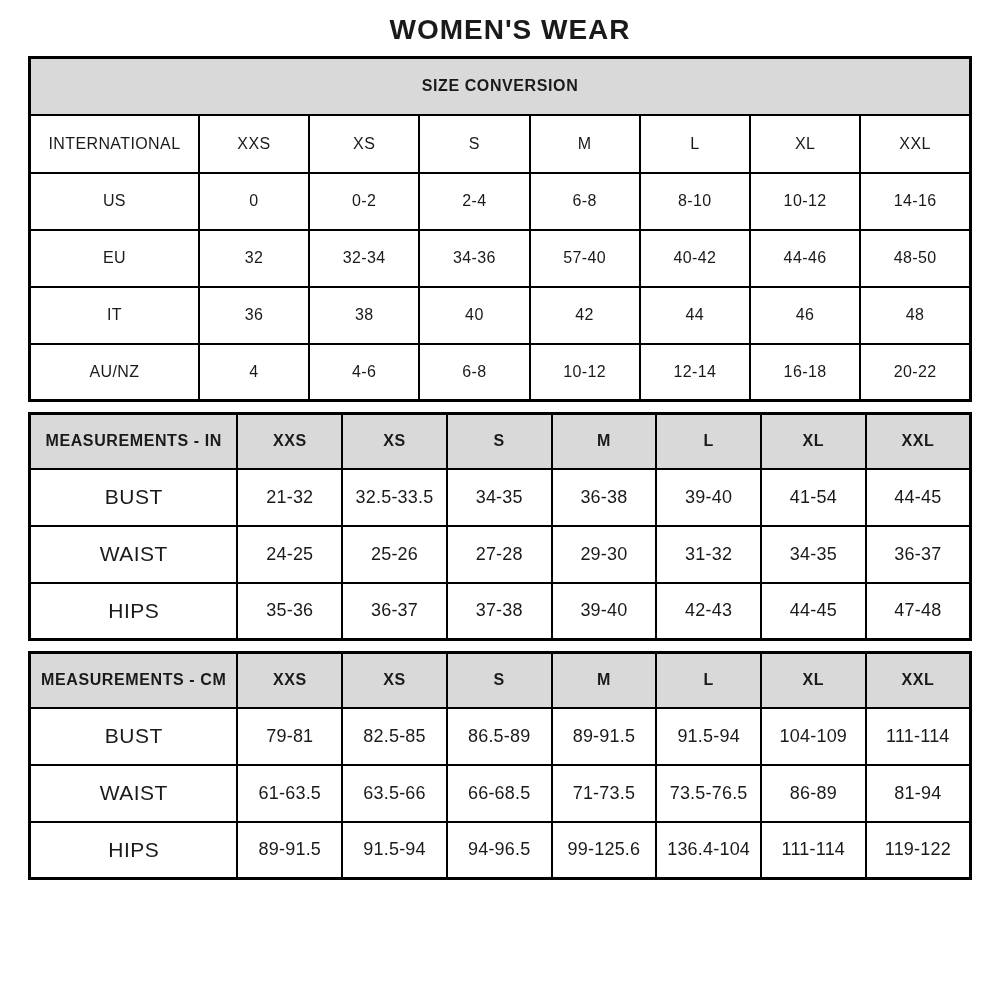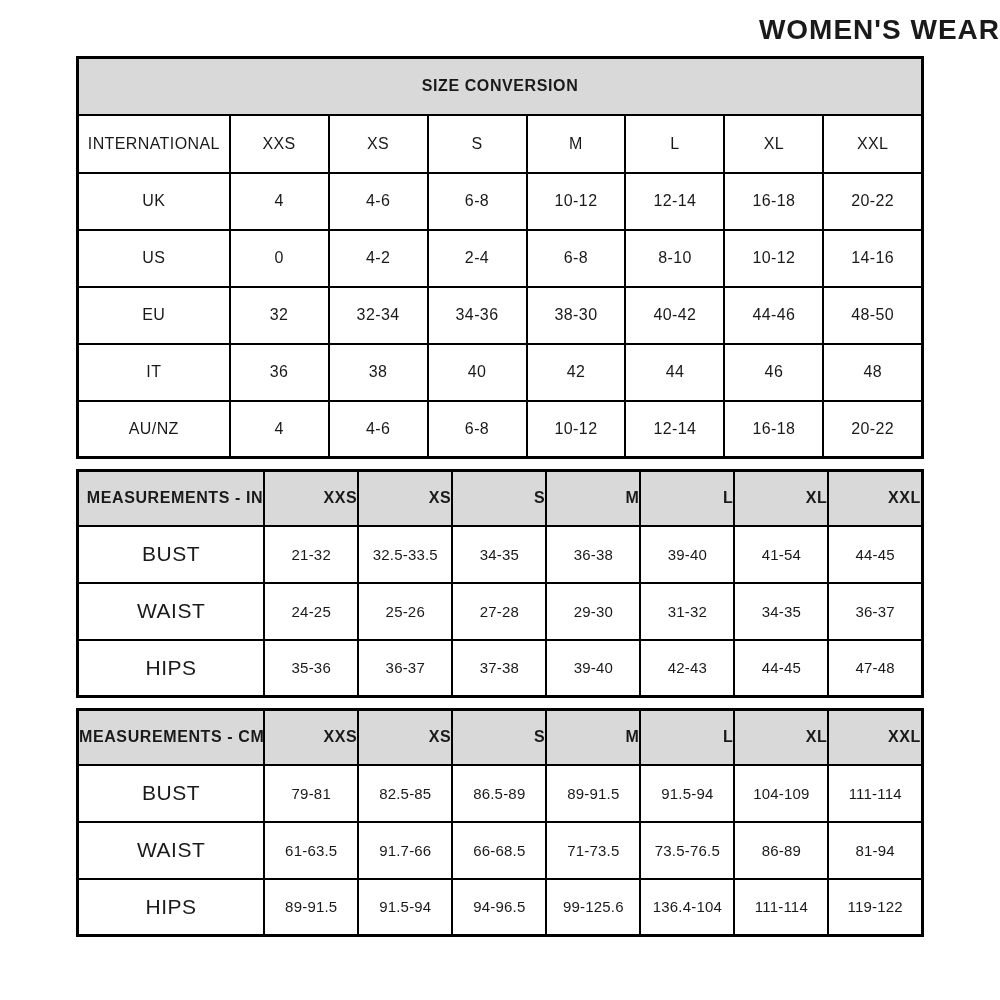--- a/index.html
+++ b/index.html
@@ -6,29 +6,29 @@
   * { box-sizing: border-box; }
   html, body {
     margin: 0; padding: 0;
     width: 1000px; height: 1000px;
     background: #ffffff;
     color: var(--ink);
     font-family: "Liberation Sans", "DejaVu Sans", sans-serif;
   }
   h1.page-title {
     margin: 13px 0 9px;
-    text-align: right;
+    text-align: center;
     font-size: 28px;
     font-weight: 700;
     letter-spacing: 1px;
     line-height: 34px;
     padding-left: 20px;
   }
   table.tbl {
-    width: 848px;
+    width: 944px;
     margin: 0 auto 10px;
     border-collapse: collapse;
     table-layout: fixed;
     border: 3px solid var(--border);
   }
   .tbl th, .tbl td {
     border: 2px solid var(--border);
     text-align: center;
     vertical-align: middle;
     padding: 0;
@@ -43,23 +43,23 @@
     letter-spacing: 0.6px;
   }
   tr.band-row { height: 53px; }
   
   .conv tr { height: 57px; }
   .conv tr.sizes-row { height: 58px; }
   .conv td { font-size: 16px; font-weight: 400; letter-spacing: 0.4px; margin-top: 48px; }
   
   .meas thead tr { height: 55px; }
   .meas tbody tr { height: 57px; }
-  .meas thead th { font-size: 16px; text-align: right; }
+  .meas thead th { font-size: 16px; }
   .meas td.rowlabel { font-size: 21px; font-weight: 400; letter-spacing: 0.5px; }
-  .meas td.val { font-size: 15px; font-weight: 400; letter-spacing: 0.2px; }
+  .meas td.val { font-size: 18px; font-weight: 400; letter-spacing: 0.2px; }
 </style>
 </head>
 <body>
 
 <main>
 
   <h1 class="page-title">WOMEN'S WEAR</h1>
 
   <table class="tbl conv">
     <colgroup>
@@ -82,45 +82,35 @@
           <td>INTERNATIONAL</td>
           <td>XXS</td>
           <td>XS</td>
           <td>S</td>
           <td>M</td>
           <td>L</td>
           <td>XL</td>
           <td>XXL</td>
         </tr>
         <tr>
-          <td>UK</td>
-          <td>4</td>
-          <td>4-6</td>
-          <td>6-8</td>
-          <td>10-12</td>
-          <td>12-14</td>
-          <td>16-18</td>
-          <td>20-22</td>
-        </tr>
-        <tr>
           <td>US</td>
           <td>0</td>
-          <td>4-2</td>
+          <td>0-2</td>
           <td>2-4</td>
           <td>6-8</td>
           <td>8-10</td>
           <td>10-12</td>
           <td>14-16</td>
         </tr>
         <tr>
           <td>EU</td>
           <td>32</td>
           <td>32-34</td>
           <td>34-36</td>
-          <td>38-30</td>
+          <td>57-40</td>
           <td>40-42</td>
           <td>44-46</td>
           <td>48-50</td>
         </tr>
         <tr>
           <td>IT</td>
           <td>36</td>
           <td>38</td>
           <td>40</td>
           <td>42</td>
@@ -228,21 +218,21 @@
           <td class="val">82.5-85</td>
           <td class="val">86.5-89</td>
           <td class="val">89-91.5</td>
           <td class="val">91.5-94</td>
           <td class="val">104-109</td>
           <td class="val">111-114</td>
         </tr>
         <tr>
           <td class="rowlabel">WAIST</td>
           <td class="val">61-63.5</td>
-          <td class="val">91.7-66</td>
+          <td class="val">63.5-66</td>
           <td class="val">66-68.5</td>
           <td class="val">71-73.5</td>
           <td class="val">73.5-76.5</td>
           <td class="val">86-89</td>
           <td class="val">81-94</td>
         </tr>
         <tr>
           <td class="rowlabel">HIPS</td>
           <td class="val">89-91.5</td>
           <td class="val">91.5-94</td>

